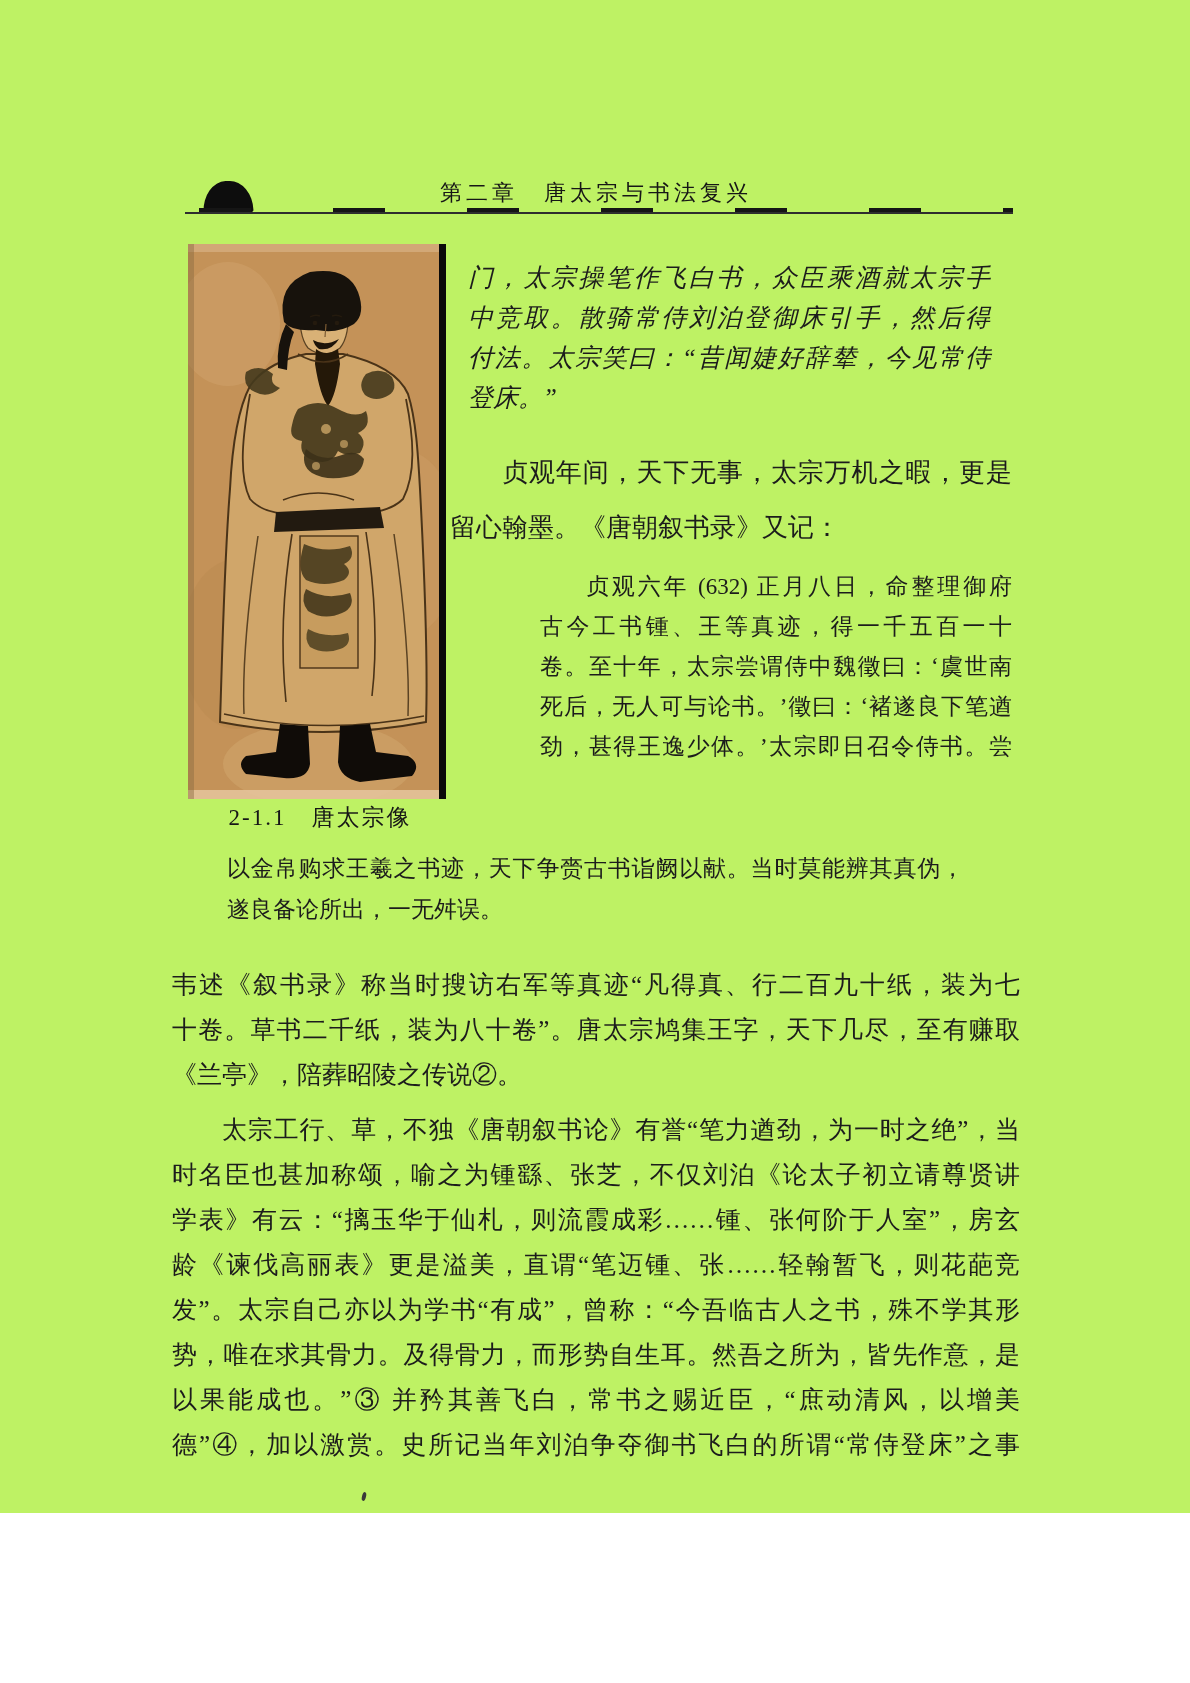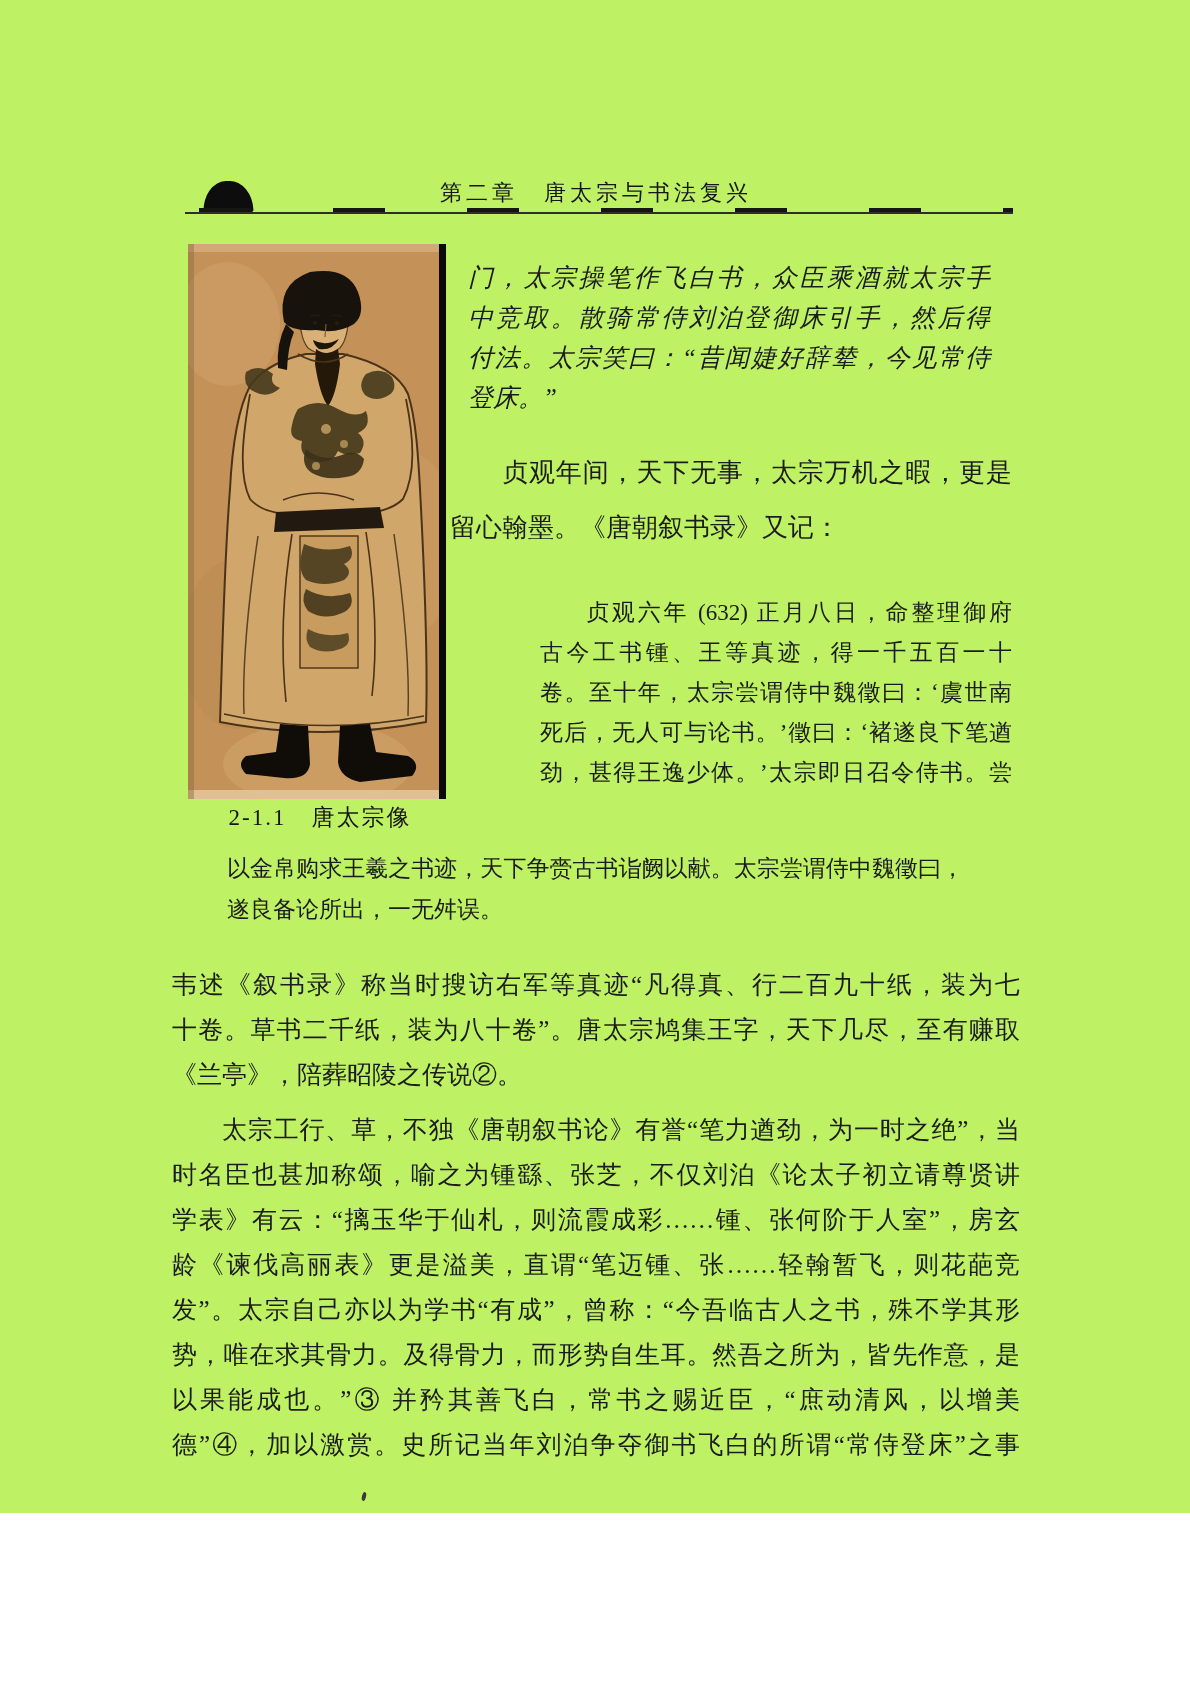--- a/index.html
+++ b/index.html
@@ -36,21 +36,21 @@
     left:200px;top:802px;width:240px;
     font-size:23px;letter-spacing:2px;text-align:center;color:#161616;
   }
   
   .line{text-align:justify;text-align-last:justify;}
   .line.short{text-align-last:left;}
   .indent-2{padding-left:50px;}
   #quote-block-1{left:468px;top:258px;width:522px;font-size:25px;line-height:40px;font-style:italic;}
   #para-intro{left:450px;top:445px;width:562px;font-size:26px;line-height:55px;}
   #para-intro .indent-2{padding-left:52px;}
-  #quote-block-2a{left:540px;top:593px;width:472px;font-size:23px;line-height:40px;}
+  #quote-block-2a{left:540px;top:567px;width:472px;font-size:23px;line-height:40px;}
   #quote-block-2a .indent-2{padding-left:46px;}
   #quote-block-2b{left:227px;top:848px;width:737px;font-size:23px;line-height:41px;}
   #para-weishu{left:172px;top:962px;width:848px;font-size:25px;line-height:45px;}
   #para-taizong{left:172px;top:1107px;width:848px;font-size:25px;line-height:45px;}
   #scan-speck{
     left:362px;top:1492px;width:4px;height:9px;
     background:#3a3a3a;border-radius:50%;transform:rotate(14deg);
   }
 </style>
 </head>
@@ -140,21 +140,21 @@
 
   <div id="quote-block-2a" class="abs">
     <div class="line indent-2">贞观六年 (632) 正月八日，命整理御府</div>
     <div class="line">古今工书锺、王等真迹，得一千五百一十</div>
     <div class="line">卷。至十年，太宗尝谓侍中魏徵曰：‘虞世南</div>
     <div class="line">死后，无人可与论书。’徵曰：‘褚遂良下笔遒</div>
     <div class="line">劲，甚得王逸少体。’太宗即日召令侍书。尝</div>
   </div>
 
   <div id="quote-block-2b" class="abs">
-    <div class="line">以金帛购求王羲之书迹，天下争赍古书诣阙以献。太宗尝谓侍中魏徵曰，</div>
+    <div class="line">以金帛购求王羲之书迹，天下争赍古书诣阙以献。当时莫能辨其真伪，</div>
     <div class="line short">遂良备论所出，一无舛误。</div>
   </div>
 
   <div id="para-weishu" class="abs">
     <div class="line">韦述《叙书录》称当时搜访右军等真迹“凡得真、行二百九十纸，装为七</div>
     <div class="line">十卷。草书二千纸，装为八十卷”。唐太宗鸠集王字，天下几尽，至有赚取</div>
     <div class="line short">《兰亭》，陪葬昭陵之传说②。</div>
   </div>
 
   <div id="para-taizong" class="abs">

